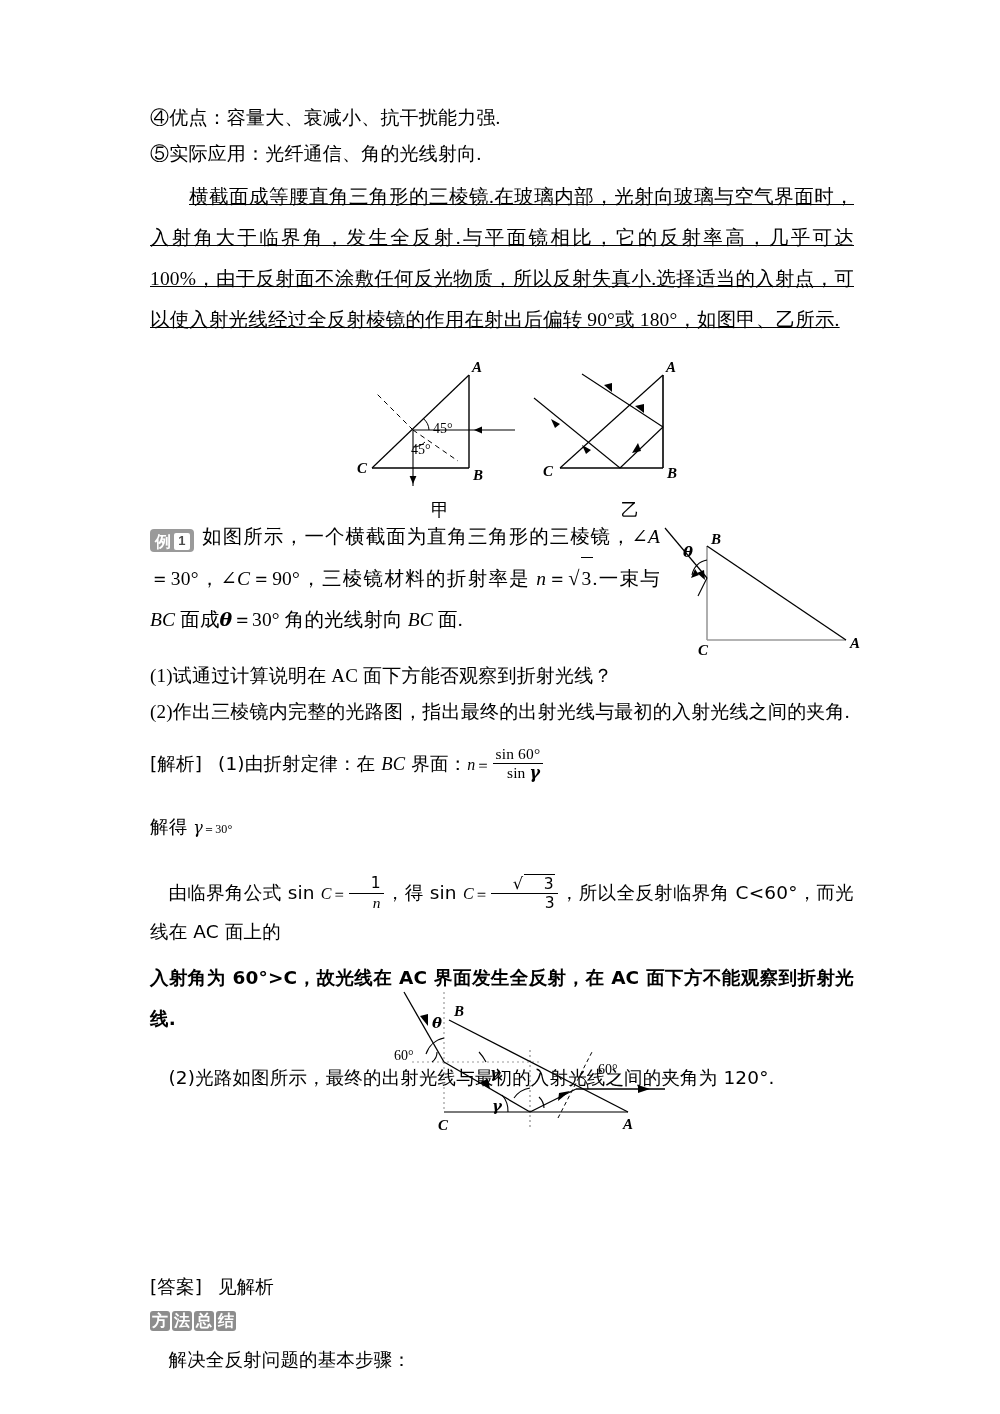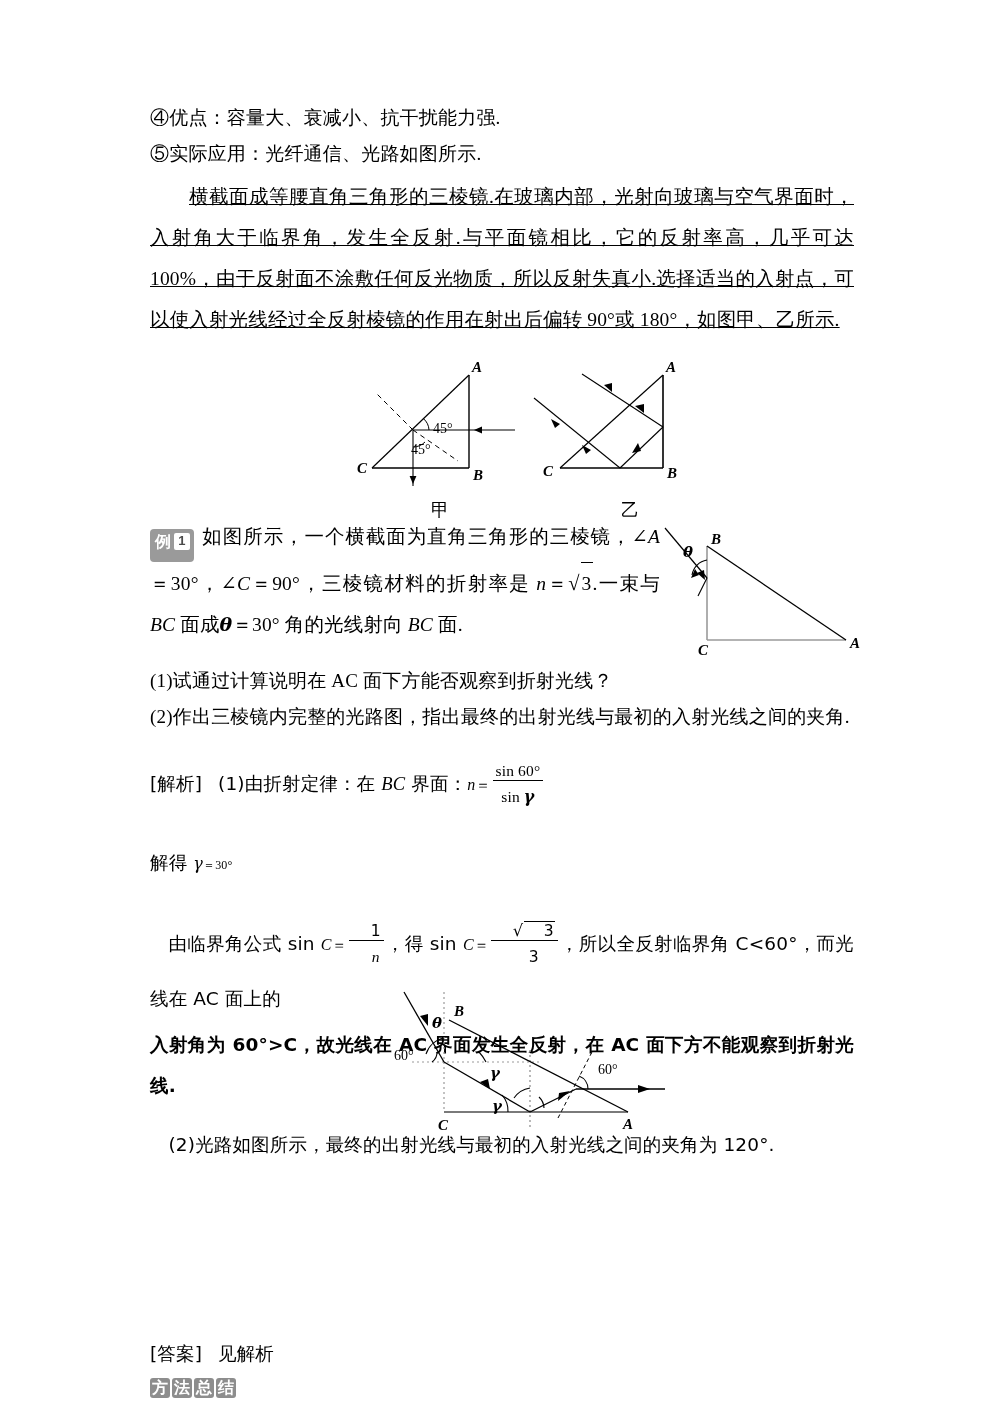--- a/index.html
+++ b/index.html
@@ -50,21 +50,21 @@
     font-family: "DejaVu Sans", "Liberation Sans", sans-serif;
     font-size: 18.5px;
     margin-top: 45px;
   }
   
   .ex-badge {
     display: inline-block;
     vertical-align: -3px;
     background: #9a9a9a;
     border-radius: 4px;
-    padding: 1px 4px 12px 5px;
+    padding: 1px 4px 2px 5px;
     line-height: 1;
     margin-right: 8px;
   }
   .ex-badge .ex-ch {
     color: #ffffff;
     font-family: "DejaVu Sans", "Liberation Sans", sans-serif;
     font-weight: bold;
     font-size: 16px;
     vertical-align: middle;
   }
@@ -94,29 +94,29 @@
     height: 20px;
     line-height: 20px;
     text-align: center;
     border-radius: 3px;
     margin-right: 2px;
   }
   
   .frac {
     display: inline-block;
     vertical-align: middle;
-    text-align: center;
+    text-align: right;
     font-size: 15.5px;
     line-height: 1.18;
-    margin: 12px 2px;
+    margin: 0 2px;
     position: relative;
     top: -1px;
   }
   .frac .nu { display: block; padding: 0 3px 0px 3px; }
-  .frac .de { display: block; border-top: 1.2px solid #000; padding: 7px 3px 0 3px; }
+  .frac .de { display: block; border-top: 1.2px solid #000; padding: 0px 3px 0 3px; }
   .sq {
     display: inline-block;
     border-top: 1.1px solid #000;
     padding: 0 1px 0 1px;
     margin-left: 1px;
     position: relative;
     top: 0px;
   }
   .sqsign { font-size: 1.05em; }
   
@@ -145,21 +145,21 @@
   }
 </style>
 </head>
 <body>
 
 <div class="page">
 
   <div class="content">
 
     <div class="line">④优点：容量大、衰减小、抗干扰能力强.</div>
-    <div class="line">⑤实际应用：光纤通信、光路如图所示.</div>
+    <div class="line">⑤实际应用：光纤通信、角的光线射向.</div>
 
     <div class="para indent2" style="margin-top:4px;">横截面成等腰直角三角形的三棱镜.在玻璃内部，光射向玻璃与空气界面时，入射角大于临界角，发生全反射.与平面镜相比，它的反射率高，几乎可达 100%，由于反射面不涂敷任何反光物质，所以反射失真小.选择适当的入射点，可以使入射光线经过全反射棱镜的作用在射出后偏转 90°或 180°，如图甲、乙所示.</div>
 
     <div style="height:174px;"></div>
 
     <div class="para" style="width:510px; margin-top:2px;">
       <span class="ex-badge"><span class="ex-ch">例</span><span class="ex-no">1</span></span><span>如图所示，一个横截面为直角三角形的三棱镜，∠</span><span class="it">A</span><span>＝</span><span class="num">30°</span><span>，∠</span><span class="it">C</span><span>＝90°</span><span>，三棱镜材料的折射率是 </span><span class="it">n</span><span>＝</span><span class="sqsign">√</span><span class="sq">3</span><span>.一束与 </span><span class="it">BC</span><span> 面成</span><span class="lbl-gk" style="font-size:19px;">θ</span><span>＝30° 角的光线射向 </span><span class="it">BC</span><span> 面.</span>
     </div>
 
     <div class="line" style="margin-top:18px;">(1)试通过计算说明在 AC 面下方能否观察到折射光线？</div>

